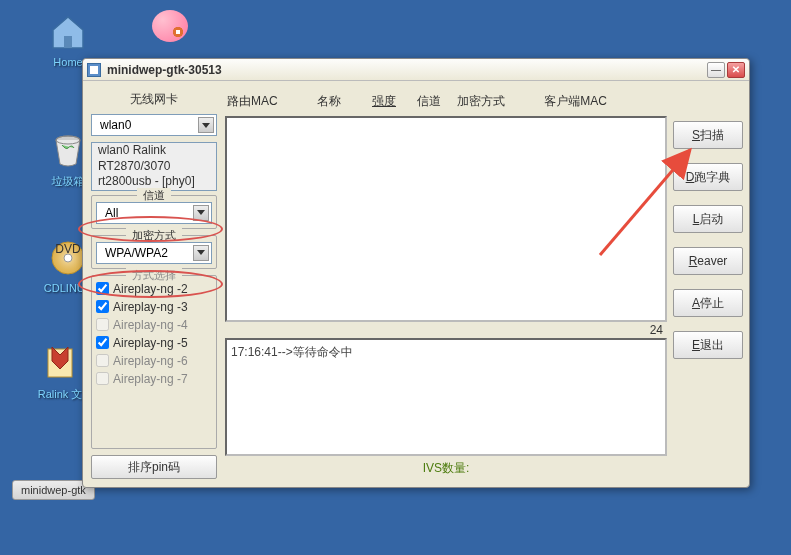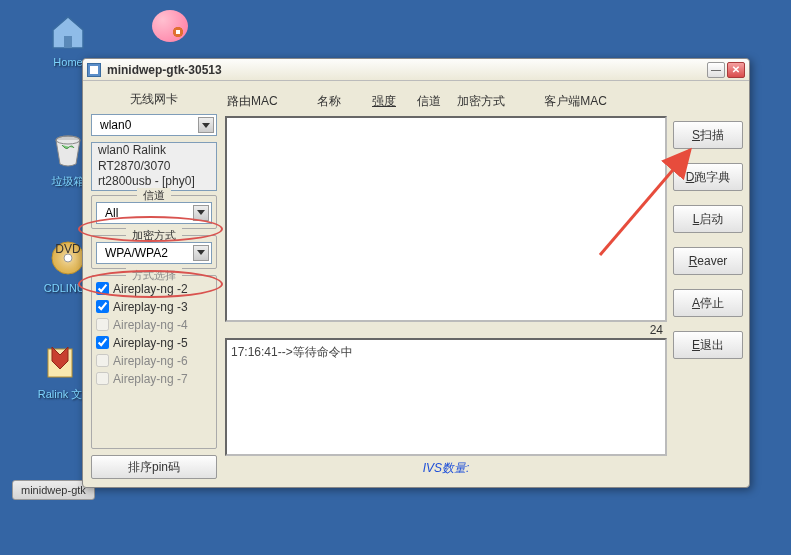--- a/index.html
+++ b/index.html
@@ -55,21 +55,21 @@
 
 .side-btn { height: 28px; border: 1px solid #999; background: linear-gradient(#fefefe,#e2e2e2); border-radius: 2px; cursor: pointer; display: flex; align-items: center; justify-content: center; font-size: 12px; color: #333; }
 .side-btn .ul { text-decoration: underline; }
 
 .col-headers { display: flex; padding: 6px 2px 6px 2px; color: #333; }
 .col-headers span { display: inline-block; }
 
 .list-area { flex: 1; border: 2px inset #bbb; background: #fff; min-height: 180px; }
 .count-bar { text-align: right; padding: 1px 4px; background: #ece9d8; color: #333; }
 .log-area { border: 2px inset #bbb; background: #fff; height: 118px; padding: 4px; color: #444; font-size: 11px; }
-.status-row { display: flex; justify-content: center; padding: 4px; color: #1d4ed8; font-weight: normal; font-style: italic; }
+.status-row { display: flex; justify-content: center; padding: 4px; color: #4d7c0f; font-weight: normal; }
 
 svg.arrow-annot { position: absolute; z-index: 15; pointer-events: none; }
 
 
 .icon-home svg, .icon-trash svg, .icon-cd svg, .icon-file svg { width: 40px; height: 40px; }
 .icon-pink { width: 36px; height: 32px; background: radial-gradient(circle at 30% 30%, #ffc0d0, #ff77a0); border-radius: 50%; position: relative; margin: 0 auto; }
 .icon-pink::after { content: ''; position: absolute; right: 2px; bottom: 2px; width: 16px; height: 16px; background: radial-gradient(circle, #fff 0%, #fff 20%, #e07030 21%, #e07030 45%, transparent 46%); border-radius: 50%; }
 </style>
 </head>
 <body>

